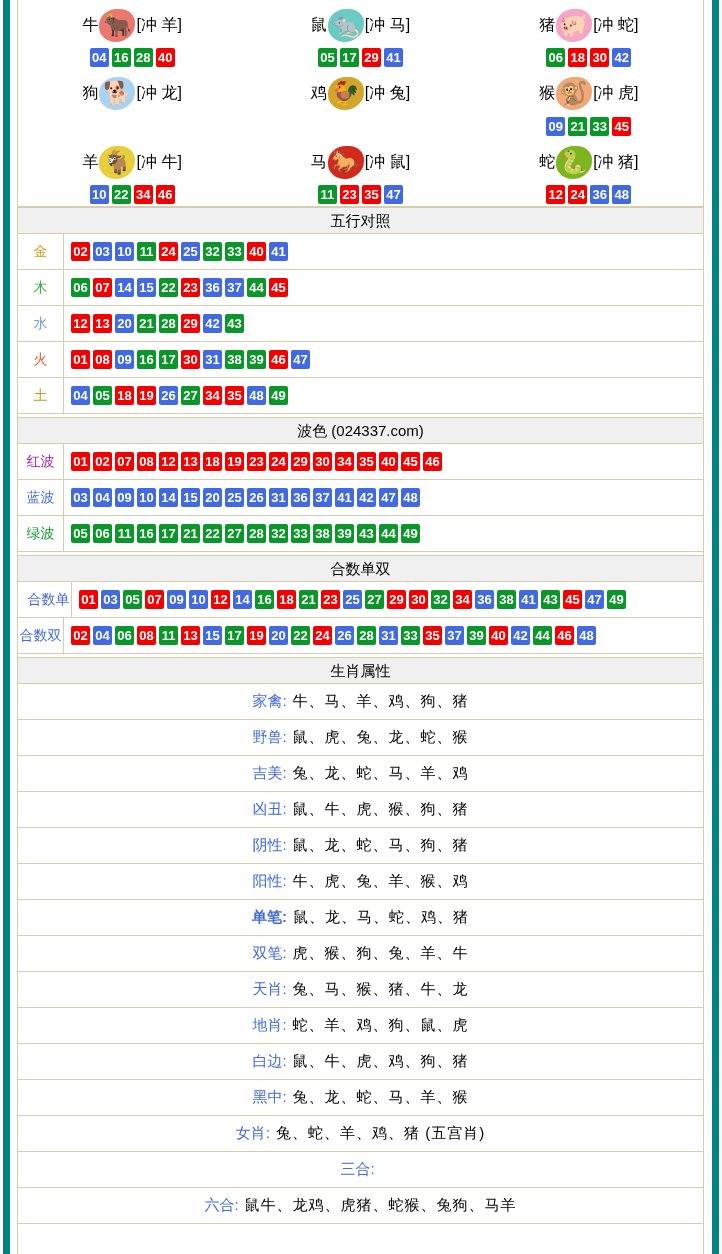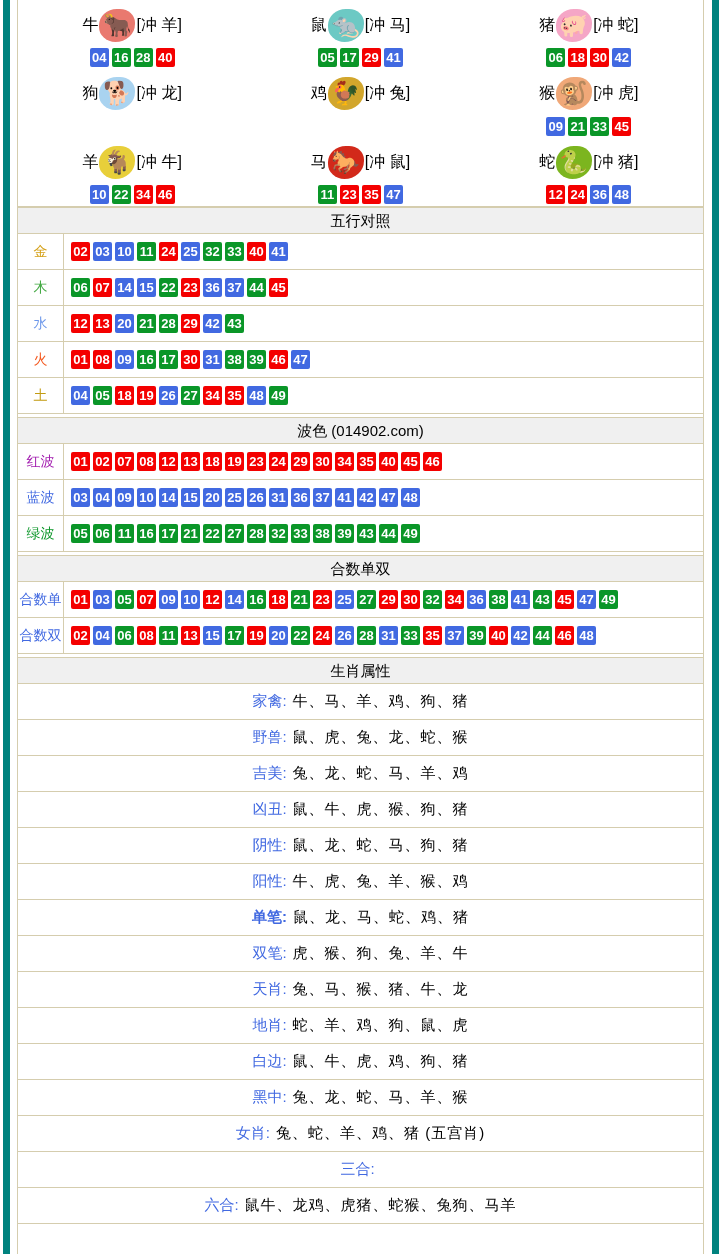--- a/index.html
+++ b/index.html
@@ -194,21 +194,21 @@
               <span class="ball" style="background: rgb(244, 0, 0);">35</span>
               <span class="ball" style="background: rgb(65, 105, 225);">48</span>
               <span class="ball" style="background: rgb(10, 150, 40);">49</span>
             </div>
           </div>
         </div>
     </div>
 
     <div>
       <div class="section-gap"></div>
-      <div class="section-header">波色 (014902.com)</div>
+      <div class="section-header">波色 (024337.com)</div>
       <div id="wave-rows">
           <div class="num-row">
             <div class="row-label" style="color: #a21caf;">红波</div>
             <div class="row-balls">
               <span class="ball" style="background: rgb(244, 0, 0);">01</span>
               <span class="ball" style="background: rgb(244, 0, 0);">02</span>
               <span class="ball" style="background: rgb(244, 0, 0);">07</span>
               <span class="ball" style="background: rgb(244, 0, 0);">08</span>
               <span class="ball" style="background: rgb(244, 0, 0);">12</span>
               <span class="ball" style="background: rgb(244, 0, 0);">13</span>
@@ -268,21 +268,21 @@
             </div>
           </div>
         </div>
     </div>
 
     <div>
       <div class="section-gap"></div>
       <div class="section-header">合数单双</div>
       <div id="sp-rows">
           <div class="num-row">
-            <div class="row-label" style="color: rgb(65, 105, 225);">合数单</div>
+            <div class="row-label" style="color: rgb(65, 105, 225); margin-left: 8px;">合数单</div>
             <div class="row-balls">
               <span class="ball" style="background: rgb(244, 0, 0);">01</span>
               <span class="ball" style="background: rgb(65, 105, 225);">03</span>
               <span class="ball" style="background: rgb(10, 150, 40);">05</span>
               <span class="ball" style="background: rgb(244, 0, 0);">07</span>
               <span class="ball" style="background: rgb(65, 105, 225);">09</span>
               <span class="ball" style="background: rgb(65, 105, 225);">10</span>
               <span class="ball" style="background: rgb(244, 0, 0);">12</span>
               <span class="ball" style="background: rgb(65, 105, 225);">14</span>
               <span class="ball" style="background: rgb(10, 150, 40);">16</span>

